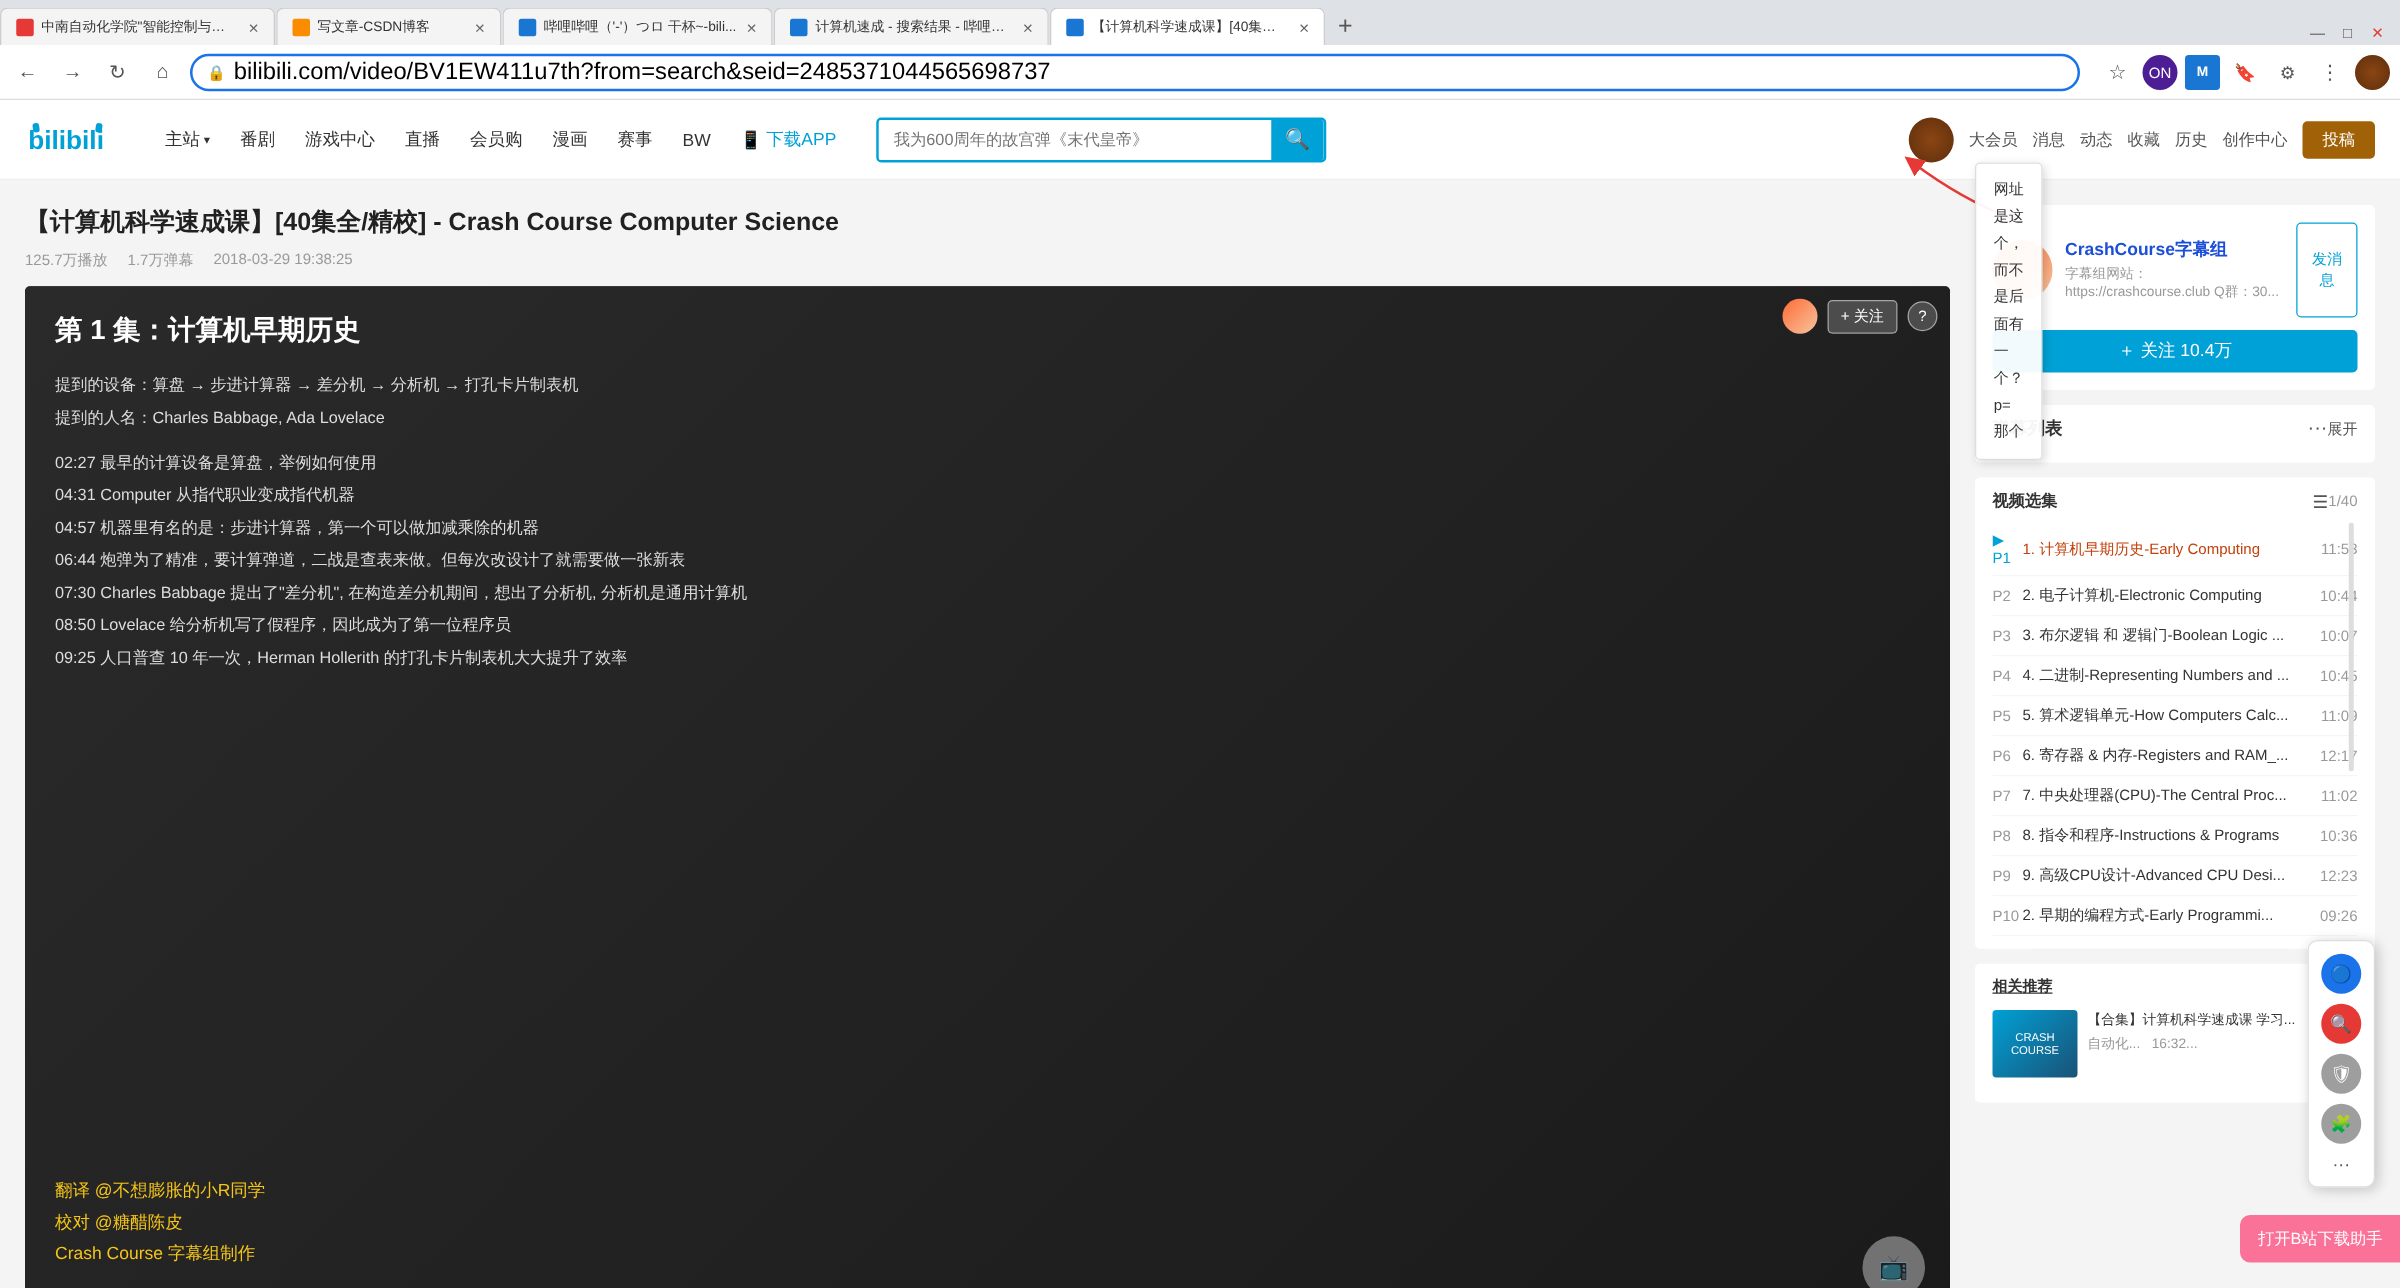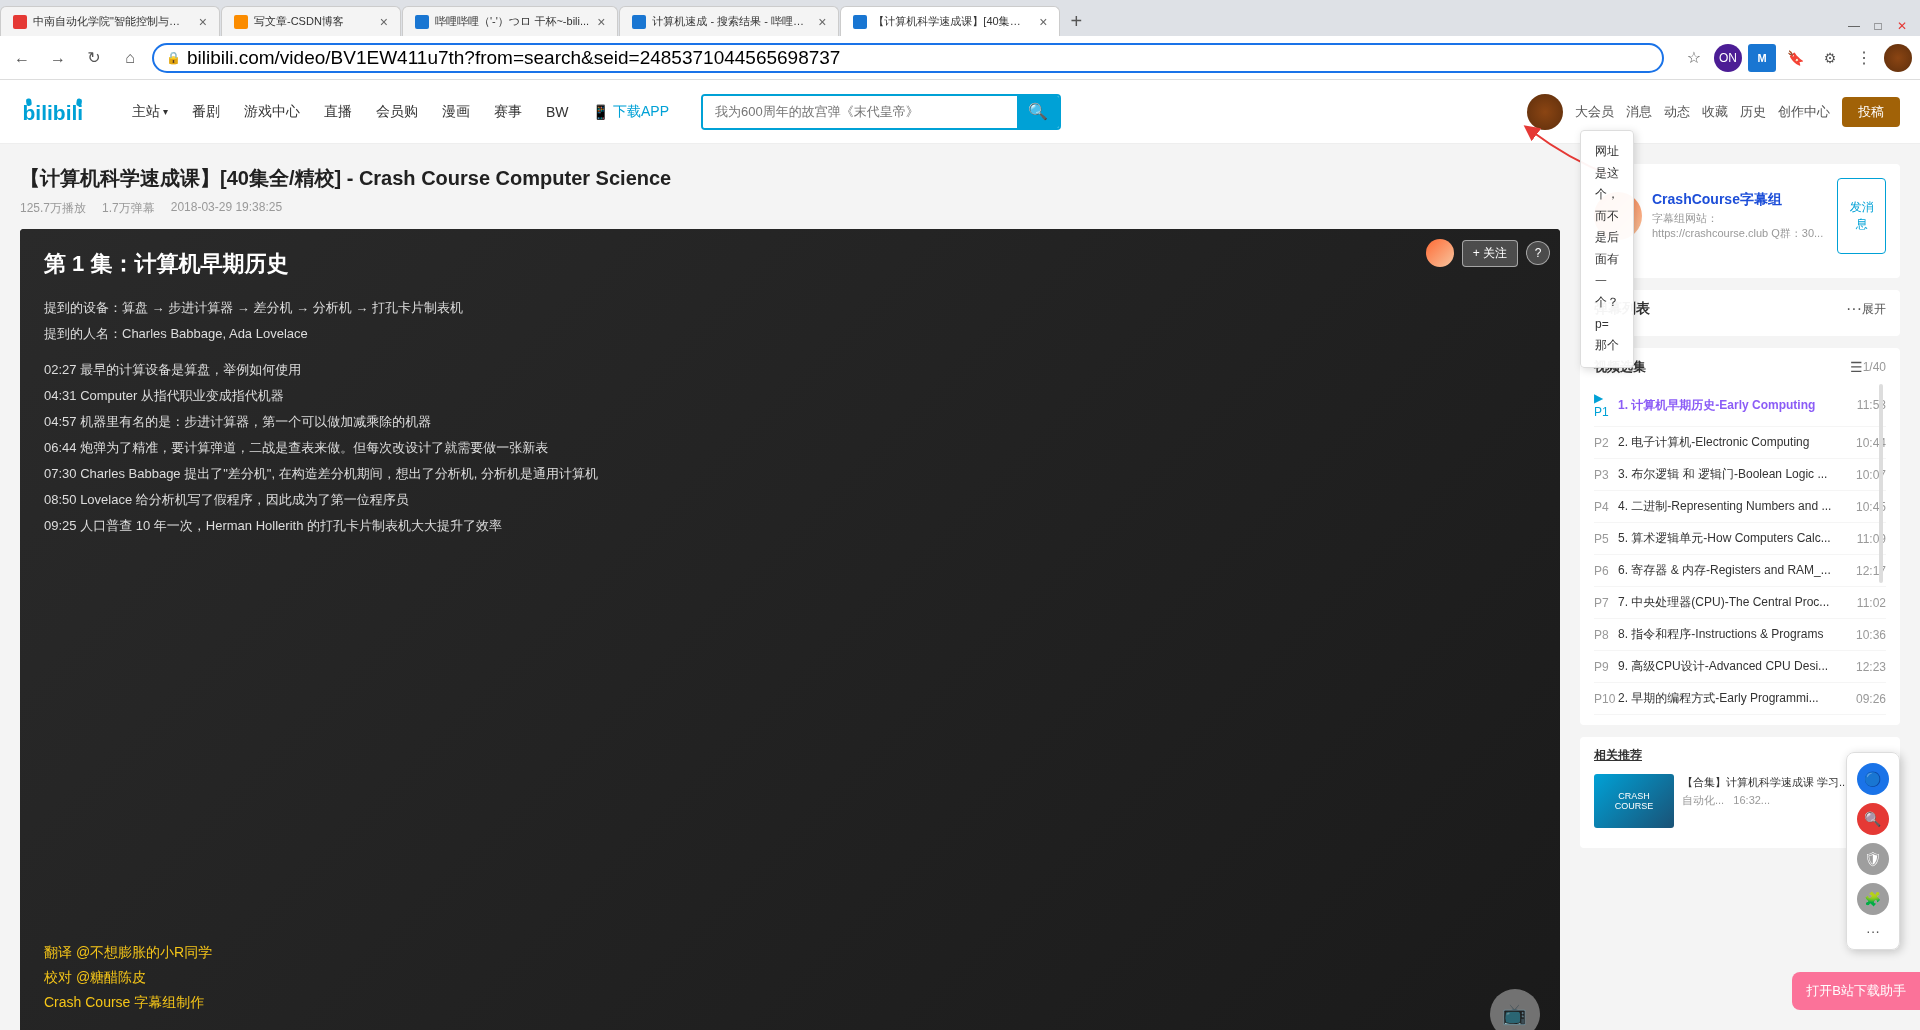--- a/index.html
+++ b/index.html
@@ -84,28 +84,28 @@
     .playlist-header { display: flex; align-items: center; margin-bottom: 8px; }
     .playlist-title { font-size: 13px; font-weight: bold; flex: 1; }
     .playlist-count { font-size: 12px; color: #999; margin-left: auto; }
     .playlist-items { max-height: 380px; overflow: hidden; position: relative; }
     .playlist-item { display: flex; align-items: center; padding: 7px 0; border-bottom: 1px solid #f5f5f5; cursor: pointer; }
     .playlist-item:last-child { border-bottom: none; }
     .playlist-item.active { color: #00a1d6; }
     .playlist-item-num { width: 24px; font-size: 12px; color: #999; flex-shrink: 0; }
     .playlist-item-num.active { color: #00a1d6; }
     .playlist-item-title { flex: 1; font-size: 12px; color: #333; overflow: hidden; text-overflow: ellipsis; white-space: nowrap; }
-    .playlist-item-title.active { color: #8b5cf6; font-weight: bold; }
+    .playlist-item-title.active { color: #c2410c; }
     .playlist-item-dur { font-size: 12px; color: #999; flex-shrink: 0; margin-left: 6px; }
 
     
     .related-panel { background: #fff; padding: 10px 14px; border-radius: 4px; }
     .related-title { font-size: 12px; font-weight: bold; margin-bottom: 10px; text-decoration: underline; }
     .related-item { display: flex; gap: 8px; margin-bottom: 10px; cursor: pointer; }
-    .related-thumb { width: 80px; height: 54px; background: linear-gradient(135deg, #00a1d6, #1a5276); border-radius: 3px; flex-shrink: 0; display: flex; align-items: center; justify-content: center; color: white; font-size: 10px; text-align: center; padding: 4px; }
+    .related-thumb { width: 68px; height: 54px; background: linear-gradient(135deg, #00a1d6, #1a5276); border-radius: 3px; flex-shrink: 0; display: flex; align-items: center; justify-content: center; color: white; font-size: 10px; text-align: center; padding: 4px; }
     .related-info { flex: 1; font-size: 11px; color: #333; line-height: 1.5; }
     .related-meta { font-size: 11px; color: #999; margin-top: 2px; }
 
     
     .annotation-box { position: absolute; background: rgba(255,255,255,0.95); border: 1px solid #ddd; border-radius: 4px; padding: 10px 14px; font-size: 12px; color: #333; line-height: 1.8; box-shadow: 2px 2px 8px rgba(0,0,0,0.15); z-index: 10; }
 
     
     .floating-popup { position: fixed; bottom: 80px; right: 20px; background: rgba(255,255,255,0.95); border: 1px solid #ddd; border-radius: 8px; padding: 10px; display: flex; flex-direction: column; gap: 8px; box-shadow: 2px 2px 10px rgba(0,0,0,0.2); z-index: 100; }
     .popup-icon { width: 32px; height: 32px; border-radius: 50%; background: #1a73e8; display: flex; align-items: center; justify-content: center; color: white; font-size: 14px; cursor: pointer; }
 
@@ -288,20 +288,21 @@
 
     <div class="channel-info">
       <div class="channel-header">
         <div class="channel-avatar" style="background: linear-gradient(135deg, #ff6b35, #f7c59f);"></div>
         <div>
           <div class="channel-name">CrashCourse字幕组</div>
           <div class="channel-site">字幕组网站：https://crashcourse.club Q群：30...</div>
         </div>
         <button class="channel-msg-btn">发消息</button>
       </div>
+      <button class="follow-btn">＋  关注 10.4万</button>
     </div>
 
     <div class="danmaku-list-panel">
       <div class="panel-header">
         <span class="panel-title">弹幕列表</span>
         <span class="panel-more">···</span>
         <span class="panel-expand">展开</span>
       </div>
     </div>
 

